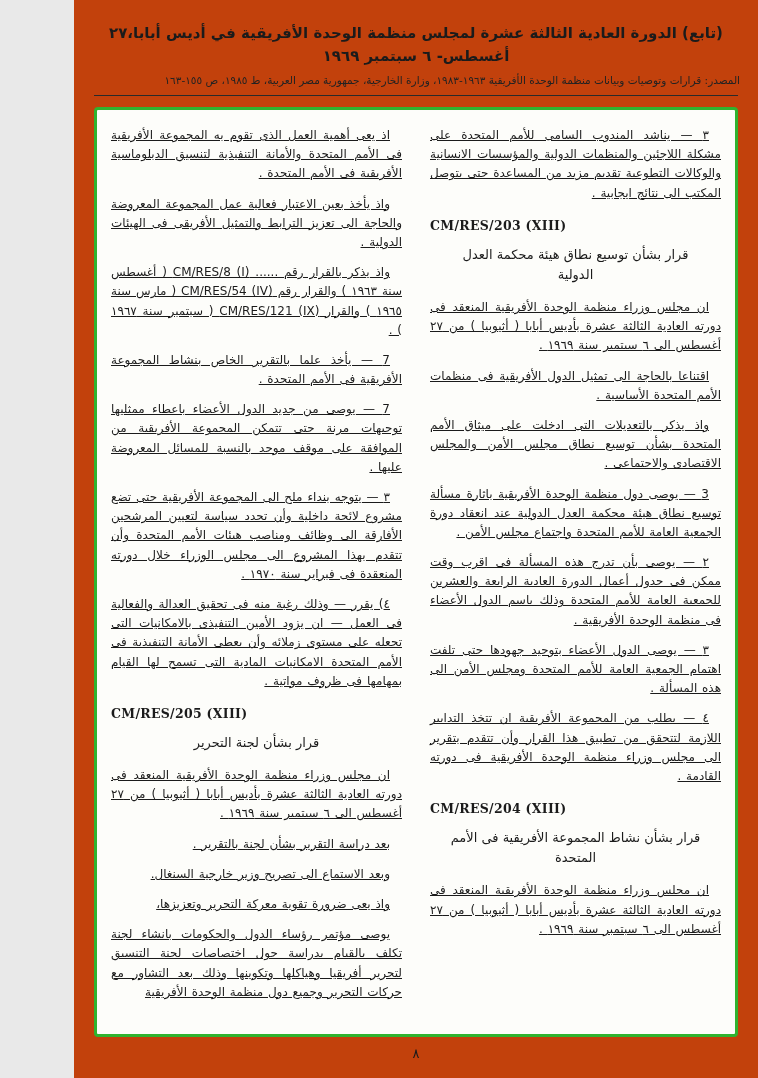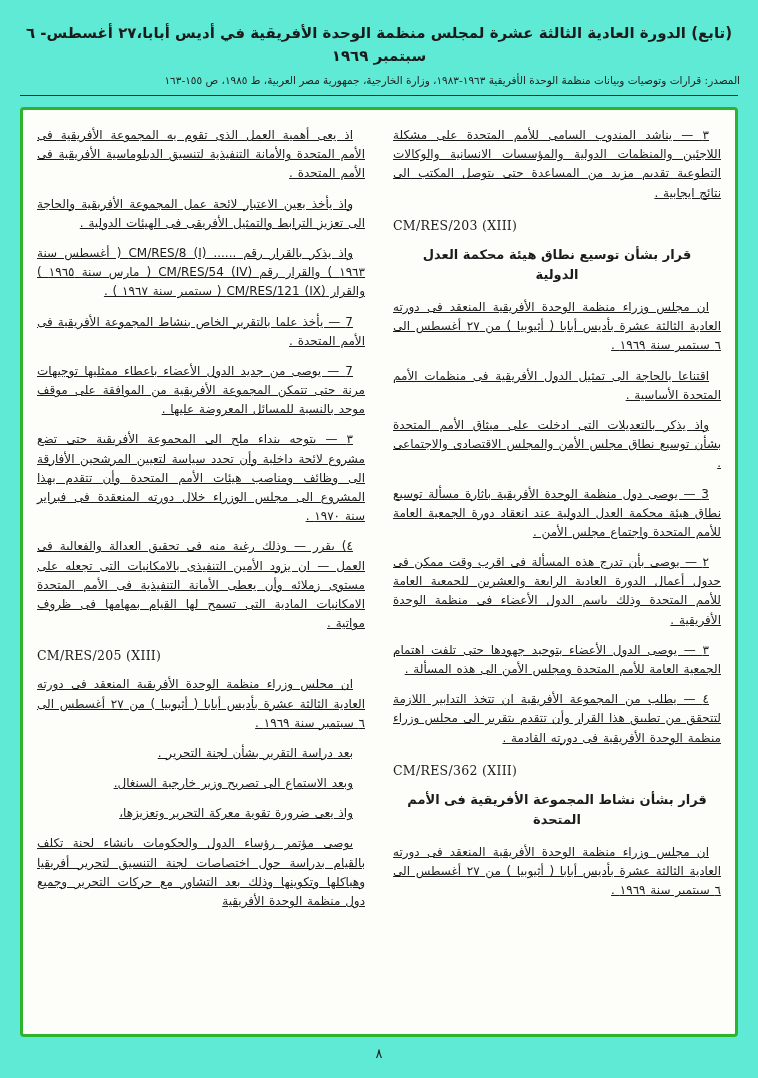--- a/index.html
+++ b/index.html
@@ -10,23 +10,23 @@
 
   body {
     width: 758px;
     height: 1078px;
     margin: 0 auto;
     font-family: "DejaVu Sans", sans-serif;
     color: #1b1b1b;
   }
 
   .page {
-    width: 758px;
+    width: 684px;
     height: 1078px;
-    background: #5eead4;
+    background: #c2410c;
     position: relative;
     overflow: hidden;
     margin-left: 20px;
   }
 
   
   .page-header {
     padding: 22px 18px 0 18px;
     text-align: center;
   }
@@ -81,30 +81,30 @@
     text-indent: 12px;
     margin-bottom: 11px;
     word-spacing: 1px;
     text-decoration: underline;
   }
 
   .ref {
     direction: ltr;
     text-align: left;
     font-family: "DejaVu Serif", serif;
-    font-weight: normal;
+    font-weight: bold;
     font-size: 12.5px;
     letter-spacing: 0.3px;
     margin: 13px 0 9px 0;
   }
 
   .res-heading {
     text-align: center;
     font-size: 13px;
-    font-weight: bold;
+    font-weight: normal;
     line-height: 1.55;
     margin: 2px 14px 13px 14px;
   }
 
   
   .page-footer {
     text-align: center;
     margin-top: 9px;
     font-size: 13px;
   }
@@ -126,35 +126,36 @@
           <p class="para">٣ — يناشد المندوب السامى للأمم المتحدة على مشكلة اللاجئين والمنظمات الدولية والمؤسسات الانسانية والوكالات التطوعية تقديم مزيد من المساعدة حتى يتوصل المكتب الى نتائج ايجابية .</p>
           <div class="ref">CM/RES/203 (XIII)</div>
           <h3 class="res-heading">قرار بشأن توسيع نطاق هيئة محكمة العدل الدولية</h3>
           <p class="para">ان مجلس وزراء منظمة الوحدة الأفريقية المنعقد فى دورته العادية الثالثة عشرة بأديس أبابا ( أثيوبيا ) من ٢٧ أغسطس الى ٦ سبتمبر سنة ١٩٦٩ .</p>
           <p class="para">اقتناعا بالحاجة الى تمثيل الدول الأفريقية فى منظمات الأمم المتحدة الأساسية .</p>
           <p class="para">واذ يذكر بالتعديلات التى ادخلت على ميثاق الأمم المتحدة بشأن توسيع نطاق مجلس الأمن والمجلس الاقتصادى والاجتماعى .</p>
           <p class="para">3 — يوصى دول منظمة الوحدة الأفريقية باثارة مسألة توسيع نطاق هيئة محكمة العدل الدولية عند انعقاد دورة الجمعية العامة للأمم المتحدة واجتماع مجلس الأمن .</p>
           <p class="para">٢ — يوصى بأن تدرج هذه المسألة فى اقرب وقت ممكن فى جدول أعمال الدورة العادية الرابعة والعشرين للجمعية العامة للأمم المتحدة وذلك باسم الدول الأعضاء فى منظمة الوحدة الأفريقية .</p>
           <p class="para">٣ — يوصى الدول الأعضاء بتوحيد جهودها حتى تلفت اهتمام الجمعية العامة للأمم المتحدة ومجلس الأمن الى هذه المسألة .</p>
           <p class="para">٤ — يطلب من المجموعة الأفريقية ان تتخذ التدابير اللازمة لتتحقق من تطبيق هذا القرار وأن تتقدم بتقرير الى مجلس وزراء منظمة الوحدة الأفريقية فى دورته القادمة .</p>
-          <div class="ref">CM/RES/362 (XIII)</div>
+          <div class="ref">CM/RES/204 (XIII)</div>
           <h3 class="res-heading">قرار بشأن نشاط المجموعة الأفريقية فى الأمم المتحدة</h3>
           <p class="para">ان مجلس وزراء منظمة الوحدة الأفريقية المنعقد فى دورته العادية الثالثة عشرة بأديس أبابا ( أثيوبيا ) من ٢٧ أغسطس الى ٦ سبتمبر سنة ١٩٦٩ .</p>
         </div>
       <div class="column" id="col-left">
           <p class="para">اذ يعى أهمية العمل الذى تقوم به المجموعة الأفريقية فى الأمم المتحدة والأمانة التنفيذية لتنسيق الدبلوماسية الأفريقية فى الأمم المتحدة .</p>
-          <p class="para">واذ يأخذ بعين الاعتبار لائحة عمل المجموعة الأفريقية والحاجة الى تعزيز الترابط والتمثيل الأفريقى فى الهيئات الدولية .</p>
+          <p class="para">واذ يأخذ بعين الاعتبار فعالية عمل المجموعة المعروضة والحاجة الى تعزيز الترابط والتمثيل الأفريقى فى الهيئات الدولية .</p>
           <p class="para">واذ يذكر بالقرار رقم ...... CM/RES/8 (I) ( أغسطس سنة ١٩٦٣ ) والقرار رقم CM/RES/54 (IV) ( مارس سنة ١٩٦٥ ) والقرار CM/RES/121 (IX) ( سبتمبر سنة ١٩٦٧ ) .</p>
           <p class="para">7 — يأخذ علما بالتقرير الخاص بنشاط المجموعة الأفريقية فى الأمم المتحدة .</p>
           <p class="para">7 — يوصى من جديد الدول الأعضاء باعطاء ممثليها توجيهات مرنة حتى تتمكن المجموعة الأفريقية من الموافقة على موقف موحد بالنسبة للمسائل المعروضة عليها .</p>
           <p class="para">٣ — يتوجه بنداء ملح الى المجموعة الأفريقية حتى تضع مشروع لائحة داخلية وأن تحدد سياسة لتعيين المرشحين الأفارقة الى وظائف ومناصب هيئات الأمم المتحدة وأن تتقدم بهذا المشروع الى مجلس الوزراء خلال دورته المنعقدة فى فبراير سنة ١٩٧٠ .</p>
           <p class="para">٤) يقرر — وذلك رغبة منه فى تحقيق العدالة والفعالية فى العمل — ان يزود الأمين التنفيذى بالامكانيات التى تجعله على مستوى زملائه وأن يعطى الأمانة التنفيذية فى الأمم المتحدة الامكانيات المادية التى تسمح لها القيام بمهامها فى ظروف مواتية .</p>
           <div class="ref">CM/RES/205 (XIII)</div>
+          <h3 class="res-heading">قرار بشأن لجنة التحرير</h3>
           <p class="para">ان مجلس وزراء منظمة الوحدة الأفريقية المنعقد فى دورته العادية الثالثة عشرة بأديس أبابا ( أثيوبيا ) من ٢٧ أغسطس الى ٦ سبتمبر سنة ١٩٦٩ .</p>
-          <p class="para">بعد دراسة التقرير بشأن لجنة التحرير .</p>
+          <p class="para">بعد دراسة التقرير بشأن لجنة بالتقرير .</p>
           <p class="para">وبعد الاستماع الى تصريح وزير خارجية السنغال.</p>
           <p class="para">واذ يعى ضرورة تقوية معركة التحرير وتعزيزها،</p>
           <p class="para">يوصى مؤتمر رؤساء الدول والحكومات بانشاء لجنة تكلف بالقيام بدراسة حول اختصاصات لجنة التنسيق لتحرير أفريقيا وهياكلها وتكوينها وذلك بعد التشاور مع حركات التحرير وجميع دول منظمة الوحدة الأفريقية</p>
         </div>
     </div>
   </div>
 
   <footer class="page-footer">
     <span>٨</span>
   </footer>

